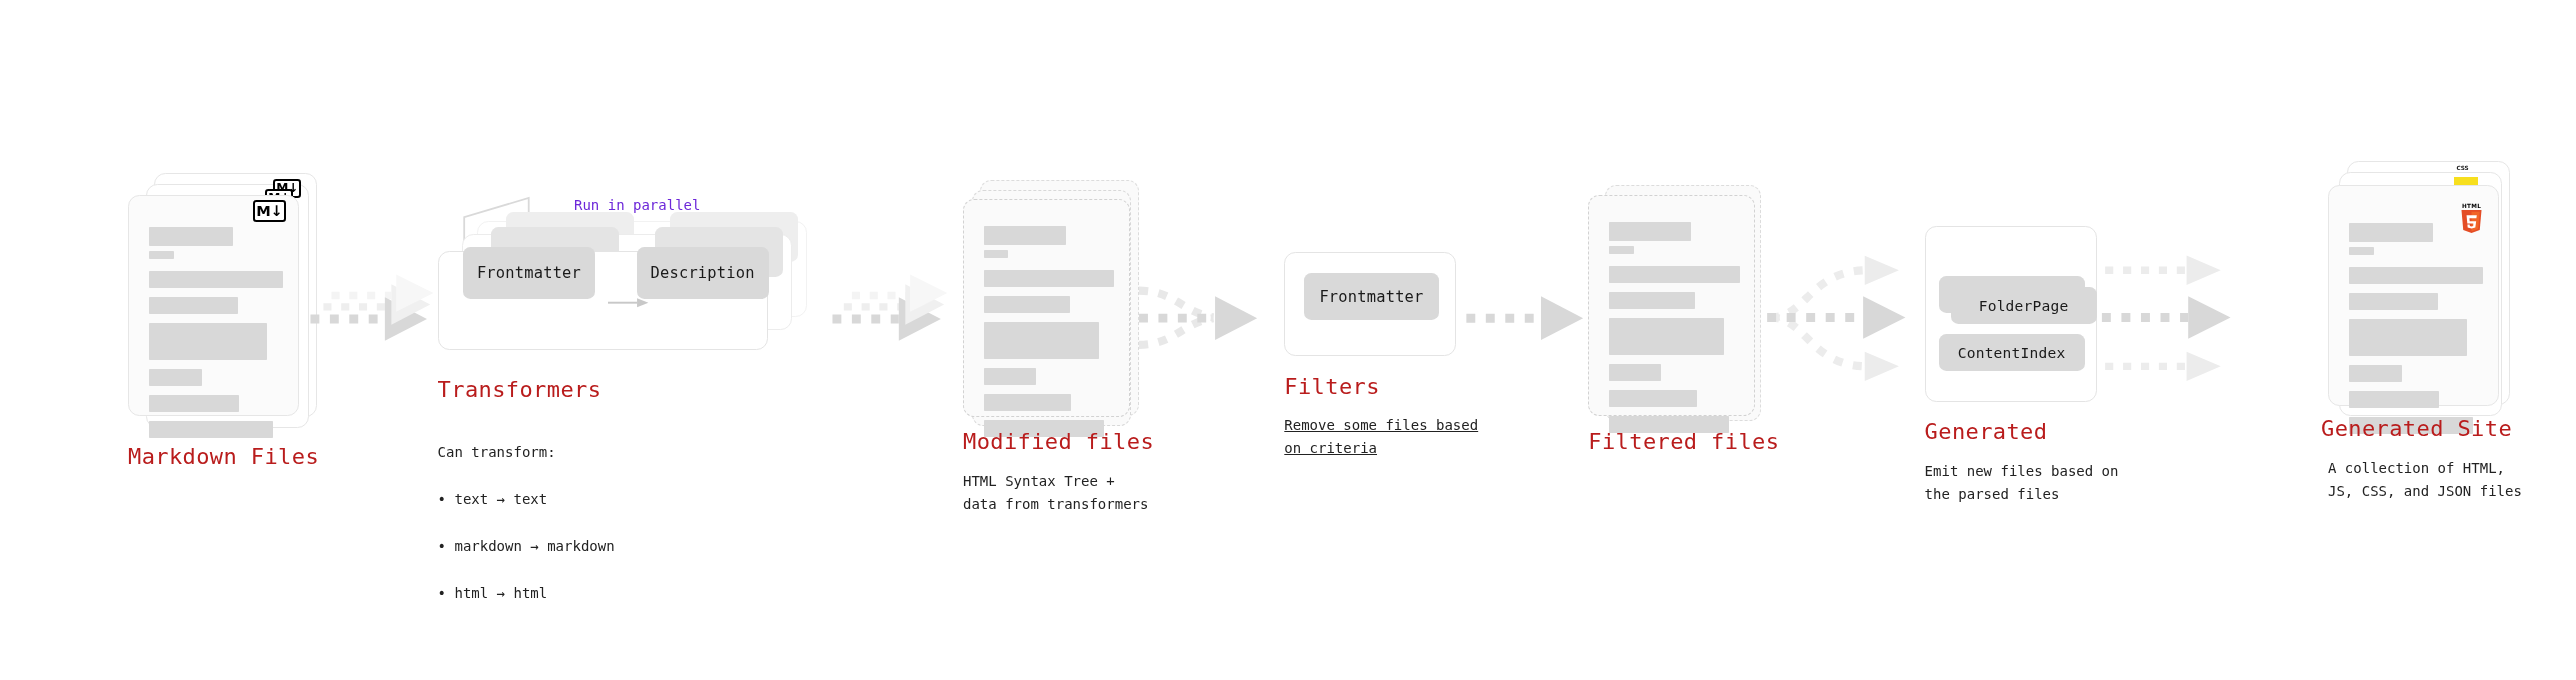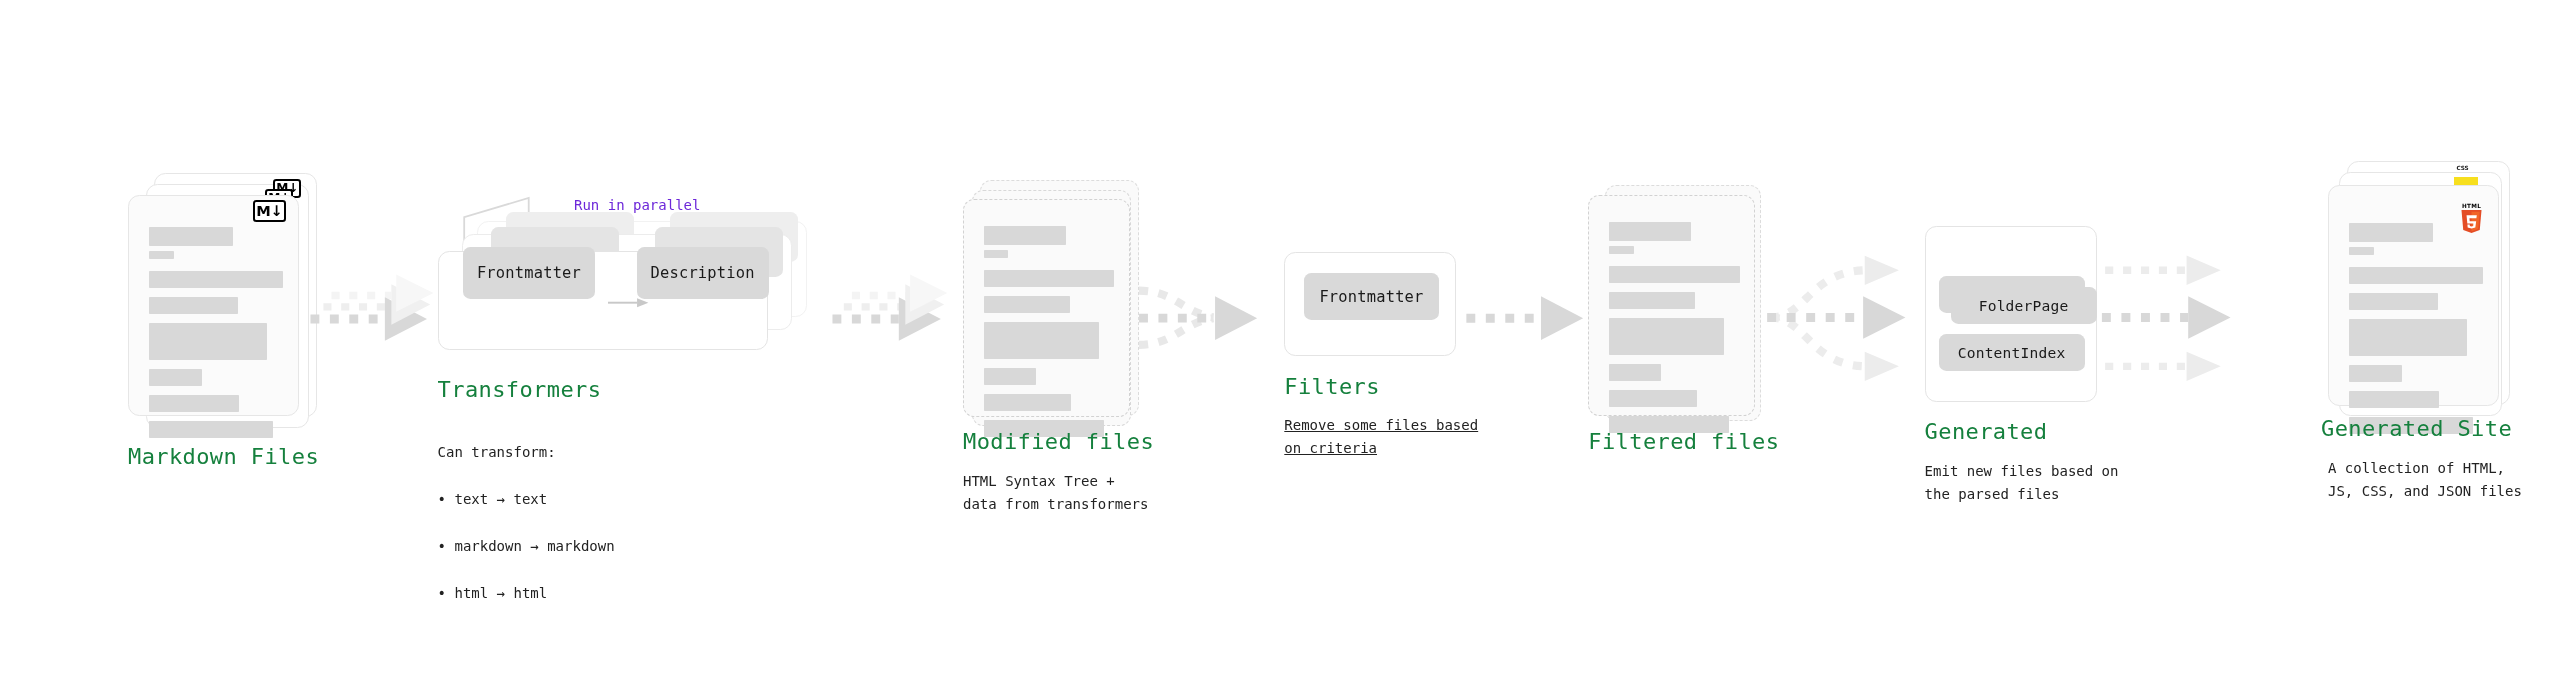--- a/index.html
+++ b/index.html
@@ -129,21 +129,21 @@
     font-size: 15.4px;
     letter-spacing: 0.2px;
     box-sizing: border-box;
     white-space: nowrap;
   }
 
   
   .caption-title {
     position: absolute;
     font-size: 22px;
-    color: #15803d;
+    color: #b91c1c;
     letter-spacing: 0.4px;
     white-space: nowrap;
   }
   .caption-sub {
     position: absolute;
     font-size: 14px;
     color: #222;
     line-height: 1.62;
     white-space: pre-line;
   }

